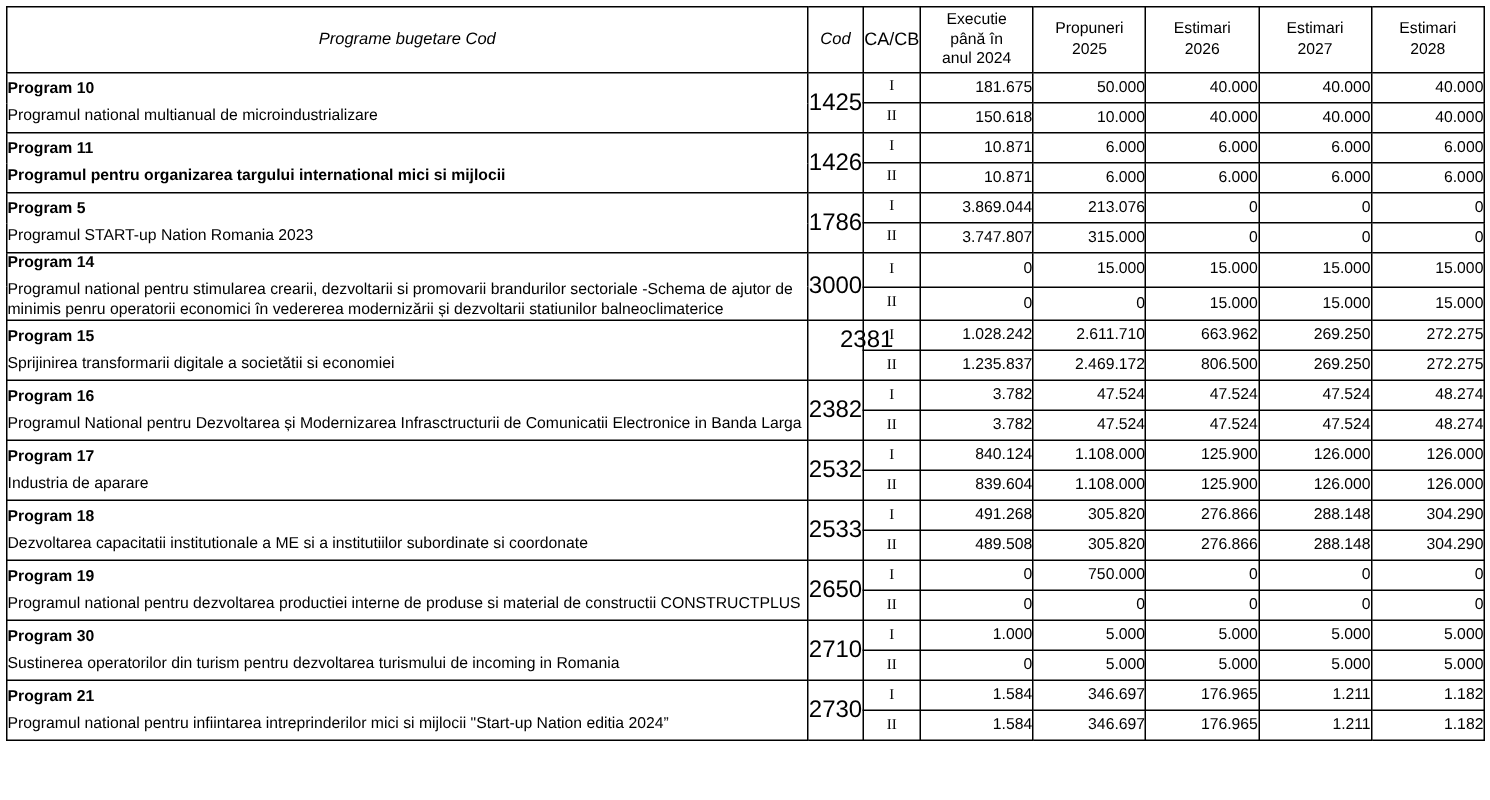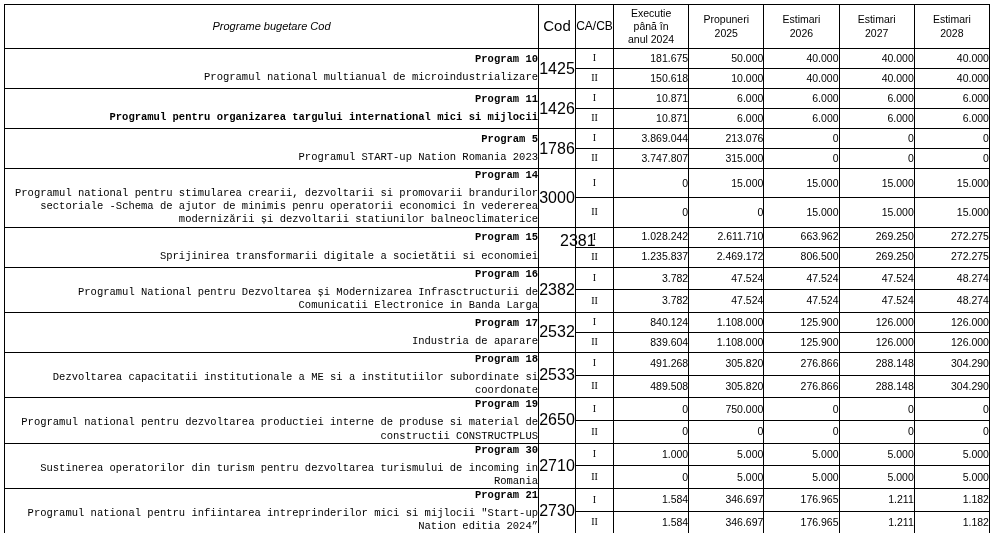--- a/index.html
+++ b/index.html
@@ -36,34 +36,33 @@
   
   thead th {
     text-align: center;
     font-weight: bold;
     font-size: 10.5px;
     padding: 4px 3px;
     height: 44px;
     box-sizing: border-box;
   }
   th.h-prog { font-size: 11px; font-style: italic; }
-  th.h-cod  { font-size: 15px; }
+  th.h-cod  { font-size: 11px; font-style: italic; }
   th.h-cacb { font-size: 12px; }
   
   col.c-prog { width: 534px; }
   col.c-cod  { width: 37px; }
   col.c-cacb { width: 38px; }
   col.c-num  { width: 75.2px; }
   
   td.prog {
     padding: 3px 5px 3px 6px;
     vertical-align: middle;
-    text-align: right;
+    text-align: left;
     font-size: 10.5px;
-    font-family: Liberation Mono, monospace;
   }
   td.prog .title {
     font-weight: bold;
     display: block;
     margin-bottom: 5px;
   }
   td.prog .desc {
     display: block;
     font-weight: normal;
   }

